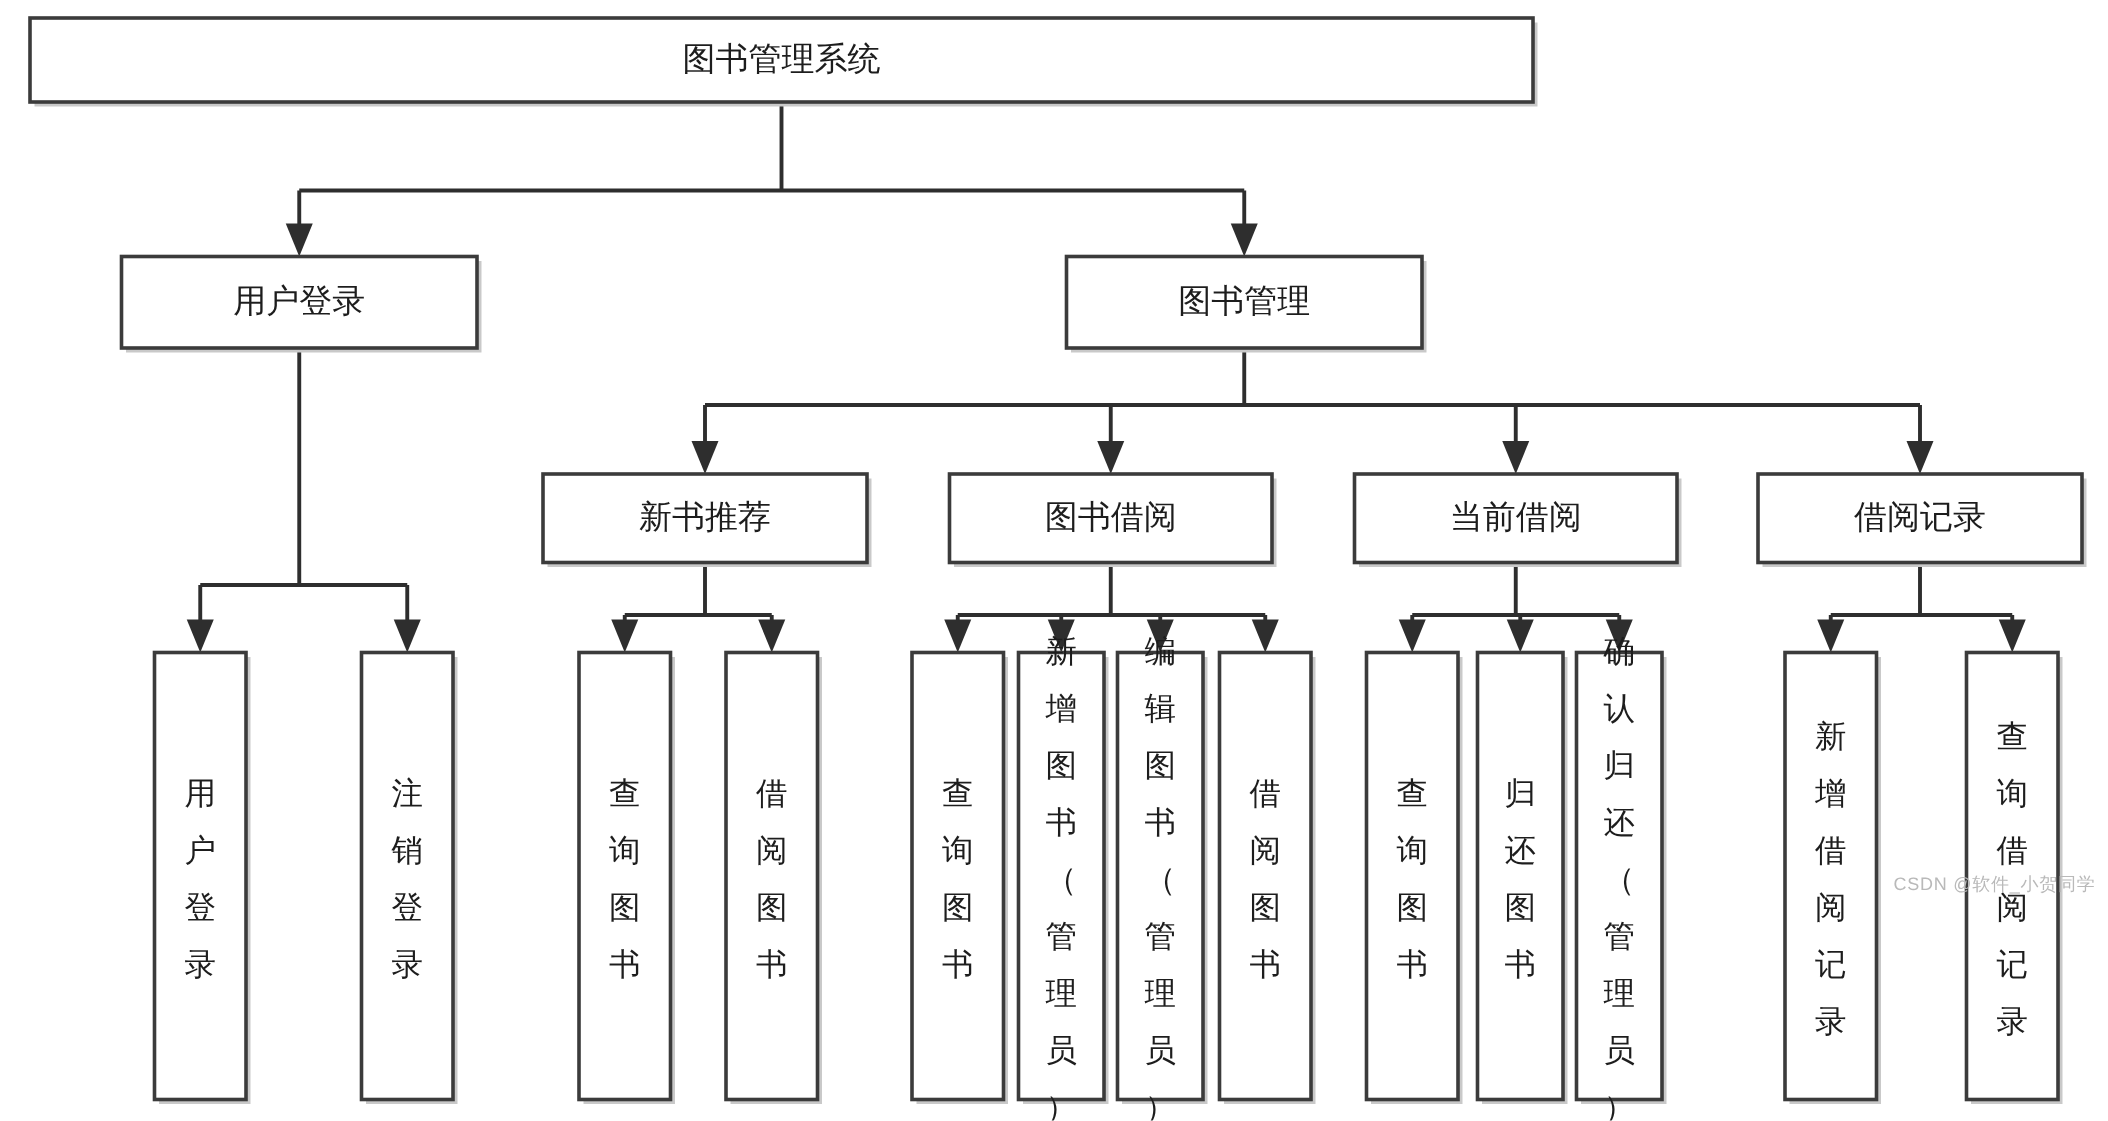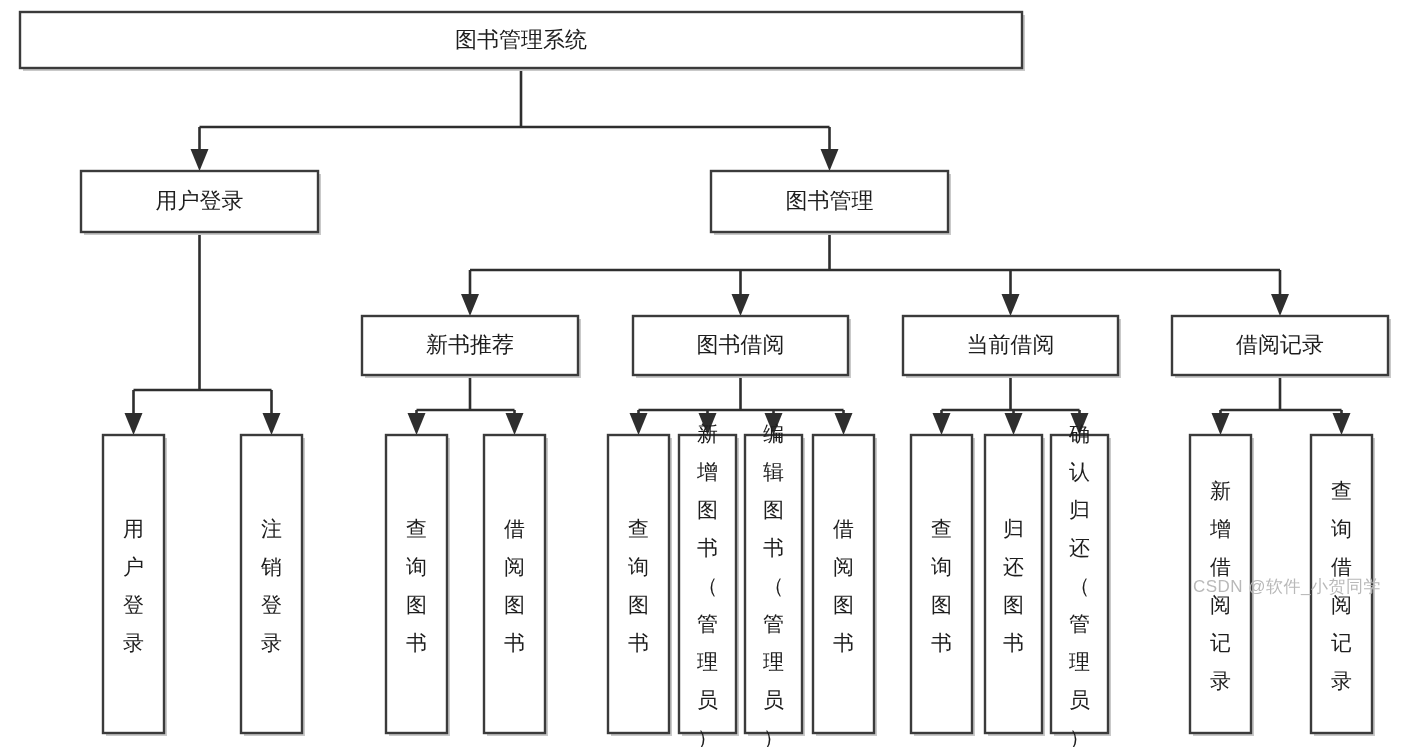--- a/index.html
+++ b/index.html
@@ -58,24 +58,24 @@
   }
   .node-label-v {
     font-family: "Liberation Sans", "DejaVu Sans", sans-serif;
     font-size: 21px;
     fill: #1d1d1d;
     text-anchor: middle;
     white-space: pre;
   }
   .watermark-text {
     position: absolute;
-    right: 24px;
+    right: 8px;
     bottom: 4px;
     font-family: "Liberation Sans", "DejaVu Sans", sans-serif;
-    font-size: 17px;
+    font-size: 12px;
     color: #b9b9b9;
     letter-spacing: 0.5px;
     user-select: none;
     white-space: nowrap;
     margin-top: 20px;
   }
 </style>
 </head>
 <body>
 

